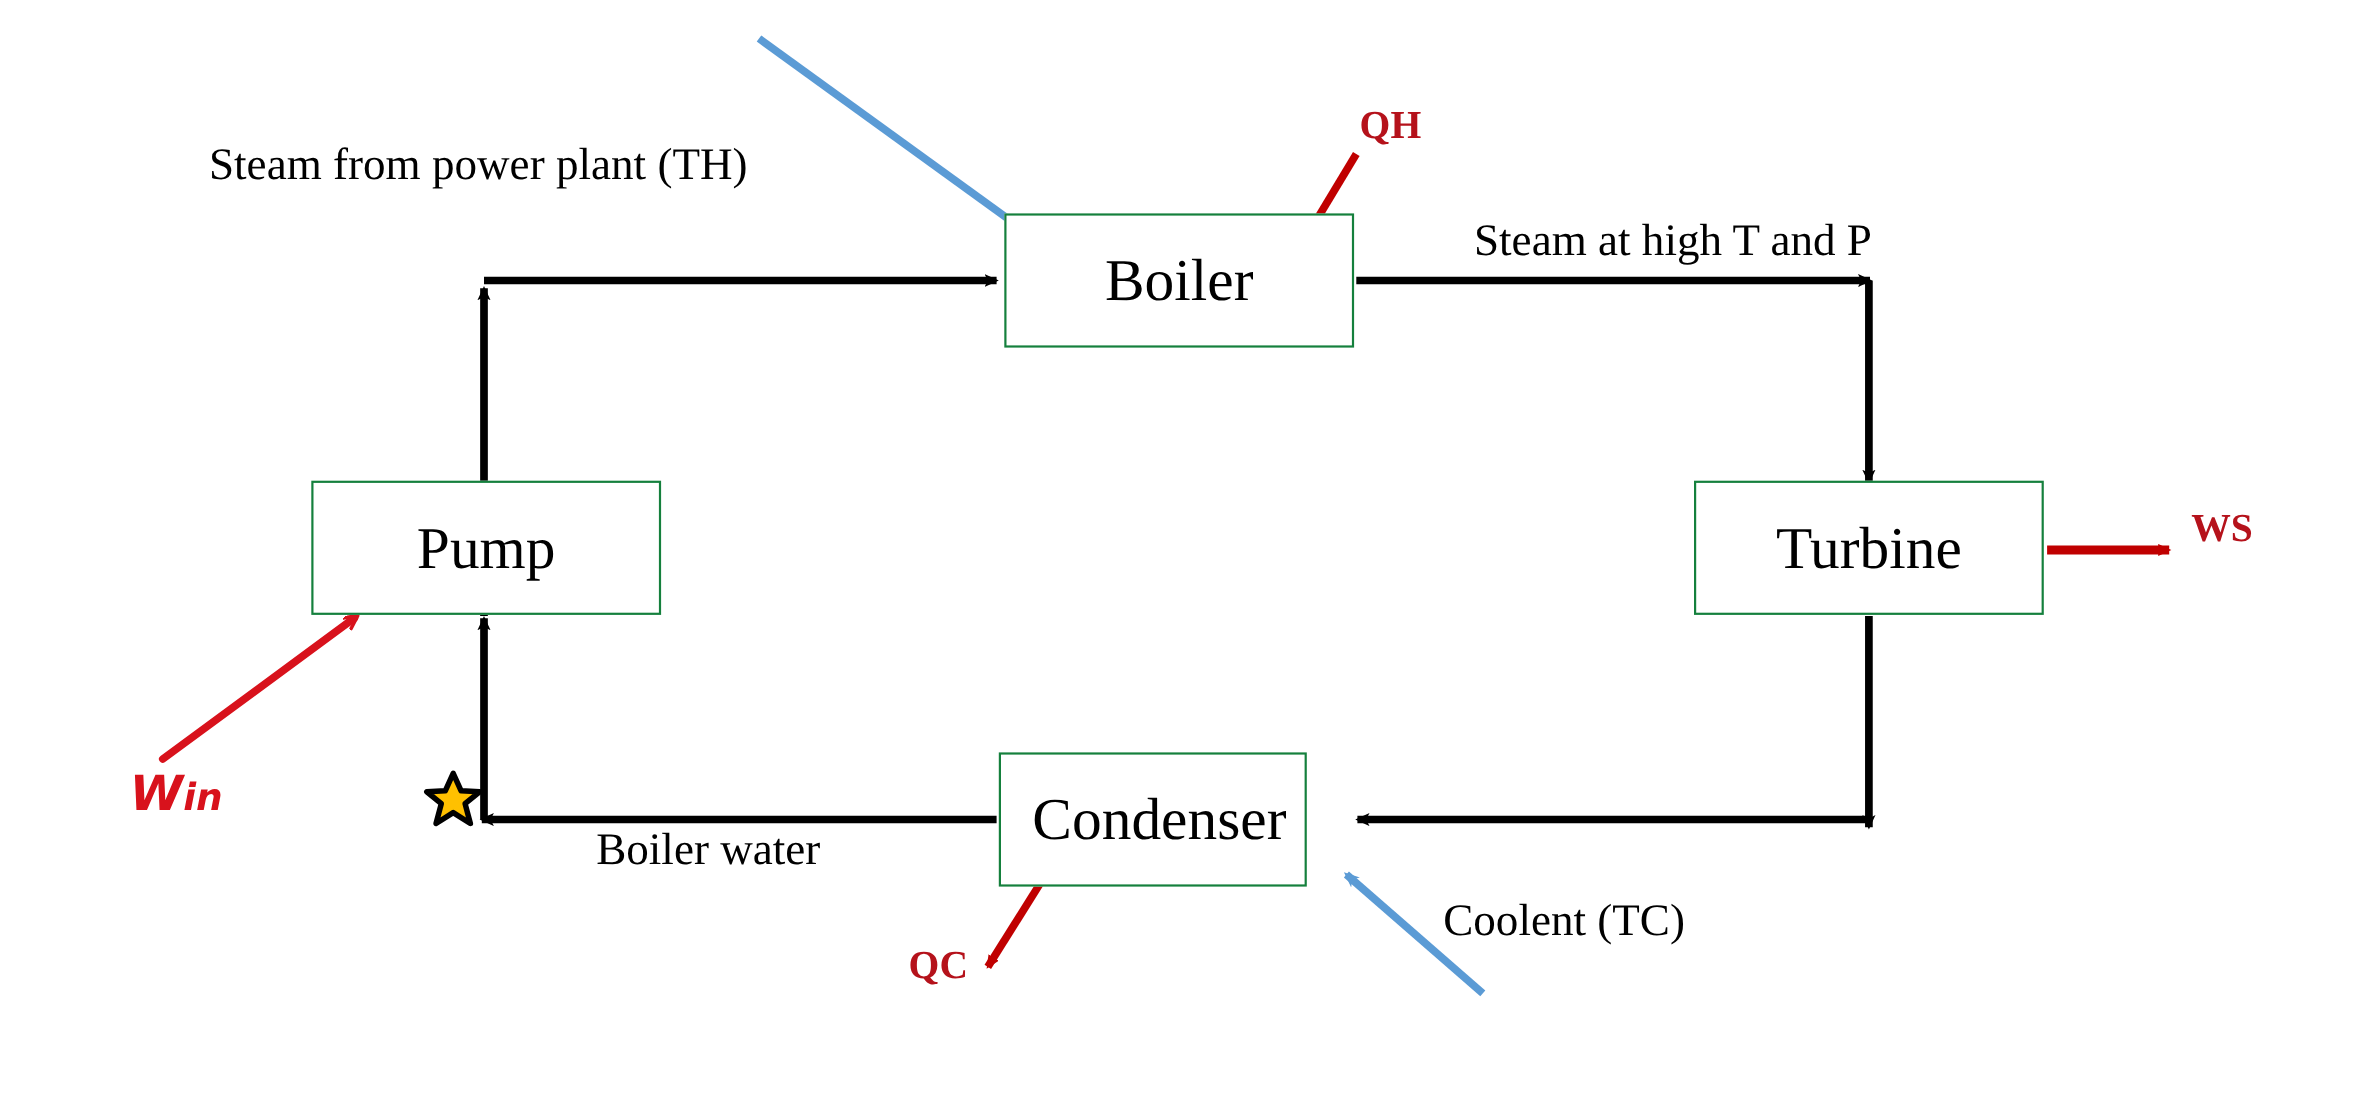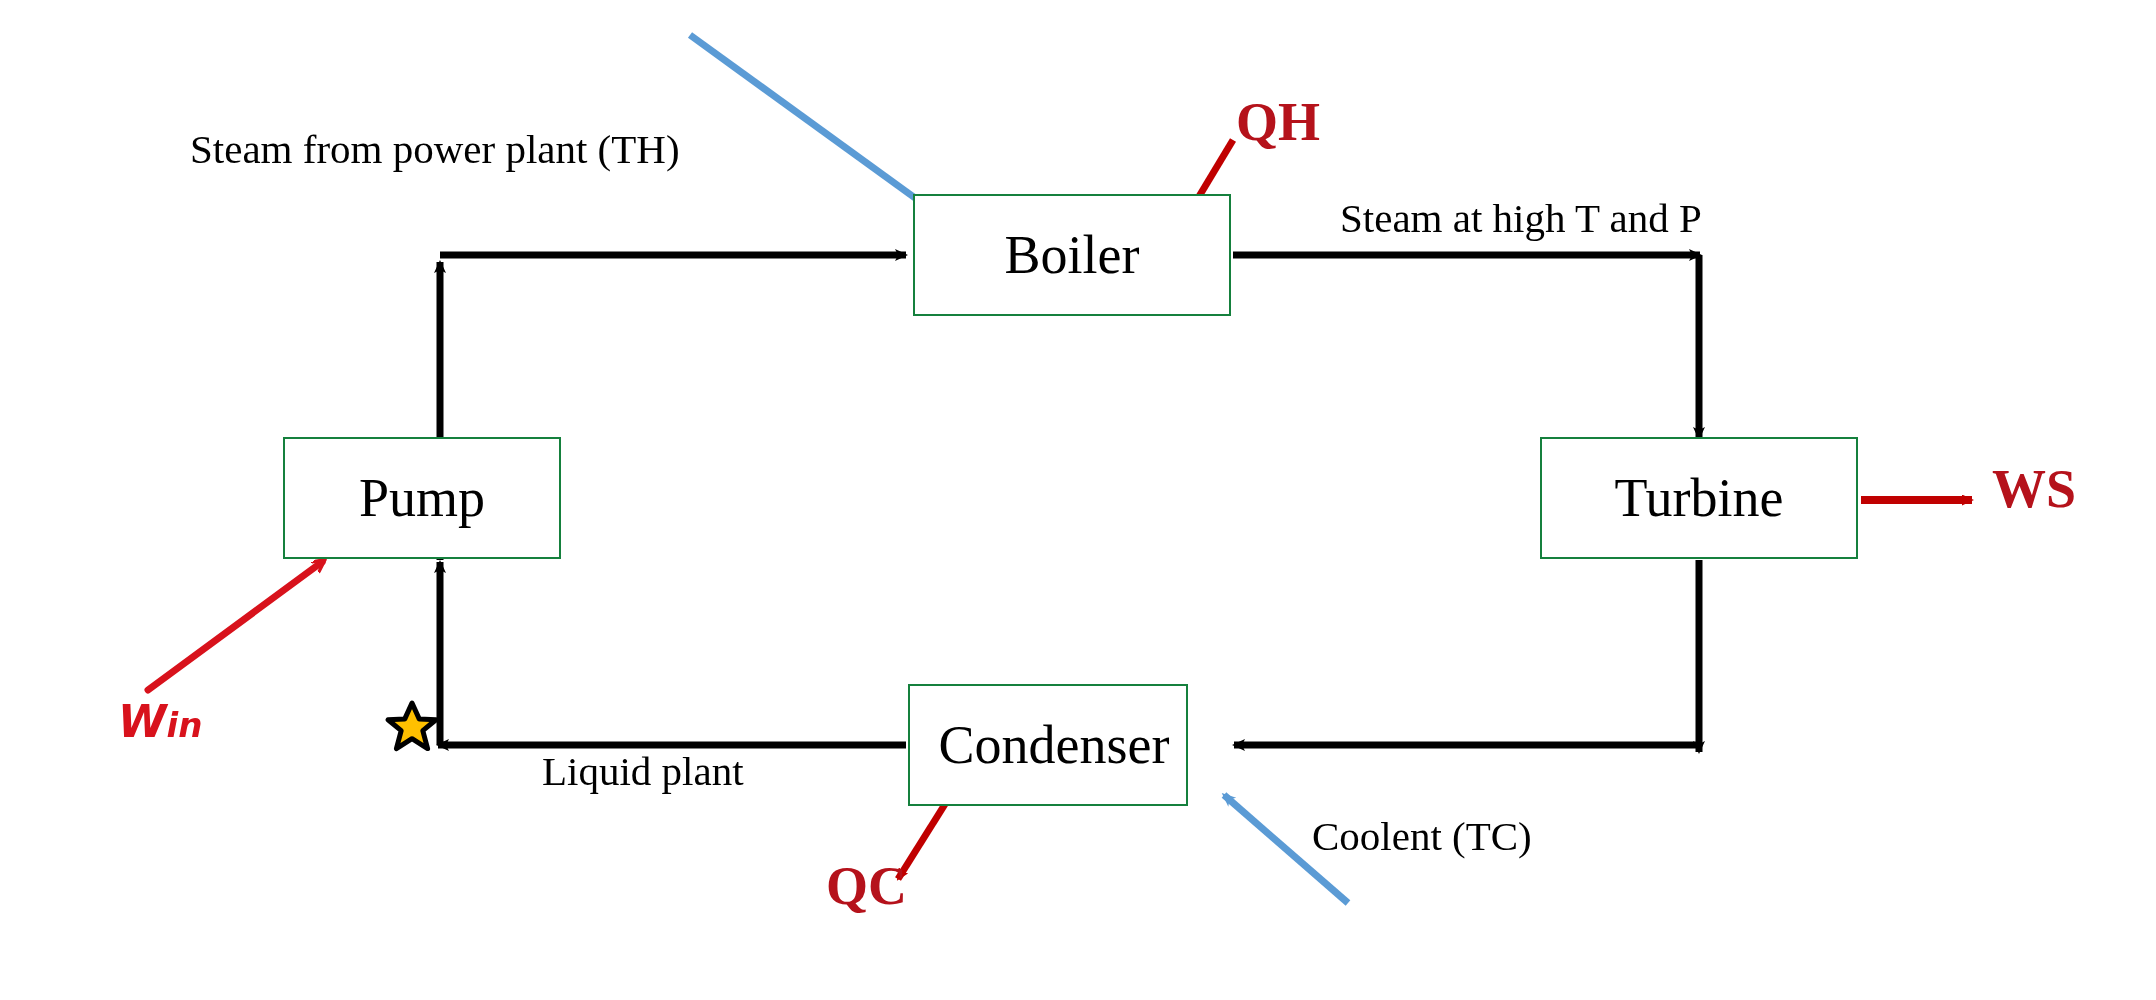--- a/index.html
+++ b/index.html
@@ -47,39 +47,39 @@
     font-family: "Liberation Serif", "DejaVu Serif", serif;
     font-size: 41px;
     color: #000000;
     white-space: nowrap;
     line-height: 1.05;
   }
   .annot-red {
     position: absolute;
     font-family: "Liberation Serif", "DejaVu Serif", serif;
     font-weight: bold;
-    font-size: 54px;
+    font-size: 36px;
     color: #B5121B;
     white-space: nowrap;
     line-height: 1;
   }
   .annot-hand {
     position: absolute;
     font-family: "DejaVu Sans", sans-serif;
     font-style: italic;
     font-weight: bold;
     color: #D8121C;
     white-space: nowrap;
     line-height: 1;
   }
   .annot-hand .hand-main { font-size: 44px; }
   .annot-hand .hand-sub { font-size: 34px; }
 
   
-  #box-pump      { left: 283px;  top: 437px; width: 278px; height: 122px; }
+  #box-pump      { left: 283px;  top: 437px; width: 318px; height: 122px; }
   #box-boiler    { left: 913px;  top: 194px; width: 318px; height: 122px; }
   #box-turbine   { left: 1540px; top: 437px; width: 318px; height: 122px; }
   #box-condenser { left: 908px;  top: 684px; width: 280px; height: 122px; }
   #box-condenser .node-label { position: relative; left: 6px; }
 
   
   #lbl-steam-from-plant { left: 190px;  top: 128px; }
   #lbl-steam-high       { left: 1340px; top: 197px; }
   #lbl-liquid-water     { left: 542px;  top: 750px; }
   #lbl-steam-reduced    { left: 1420px; top: 763px; }
@@ -174,21 +174,21 @@
   </div>
 
   <div class="node-box" id="box-condenser">
     <span class="node-label">Condenser</span>
   </div>
 
   <div class="flow-label" id="lbl-steam-from-plant">Steam from power plant (TH)</div>
 
   <div class="flow-label" id="lbl-steam-high">Steam at high T and P</div>
 
-  <div class="flow-label" id="lbl-liquid-water">Liquid plant</div>
+  <div class="flow-label" id="lbl-liquid-water">Boiler water</div>
 
 
   <div class="flow-label" id="lbl-coolent">Coolent (TC)</div>
 
   <div class="annot-red" id="lbl-qh">QH</div>
 
   <div class="annot-red" id="lbl-ws">WS</div>
 
   <div class="annot-red" id="lbl-qc">QC</div>
 

